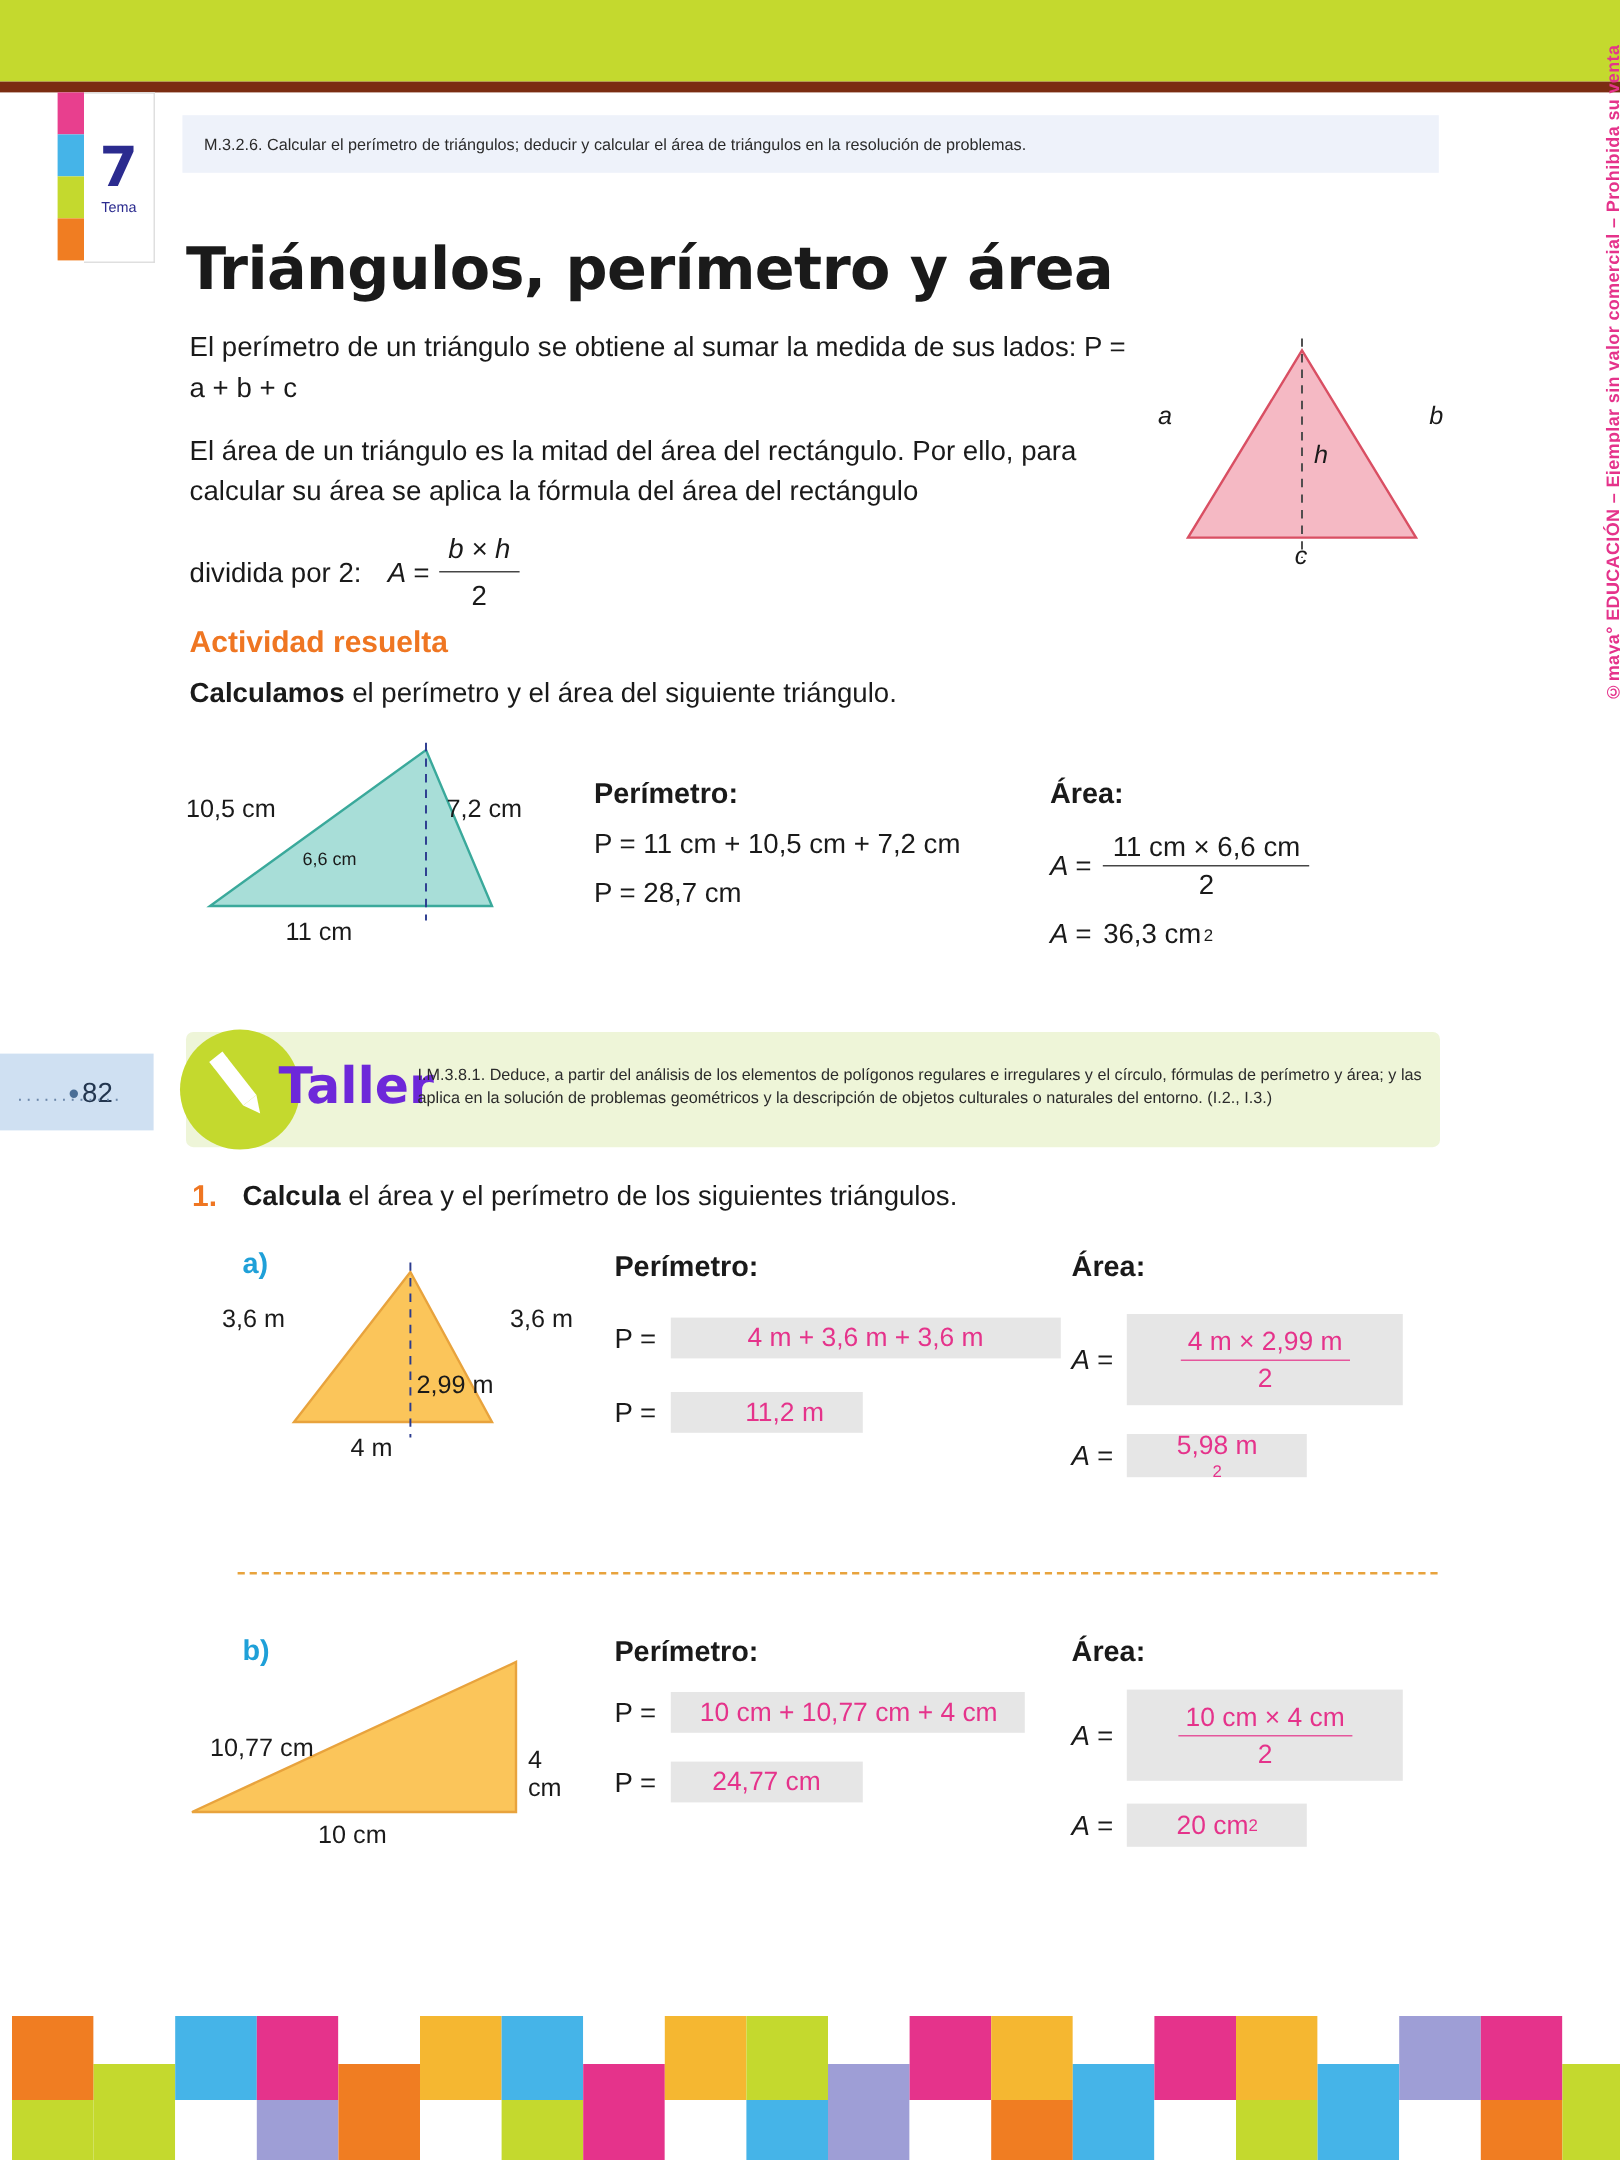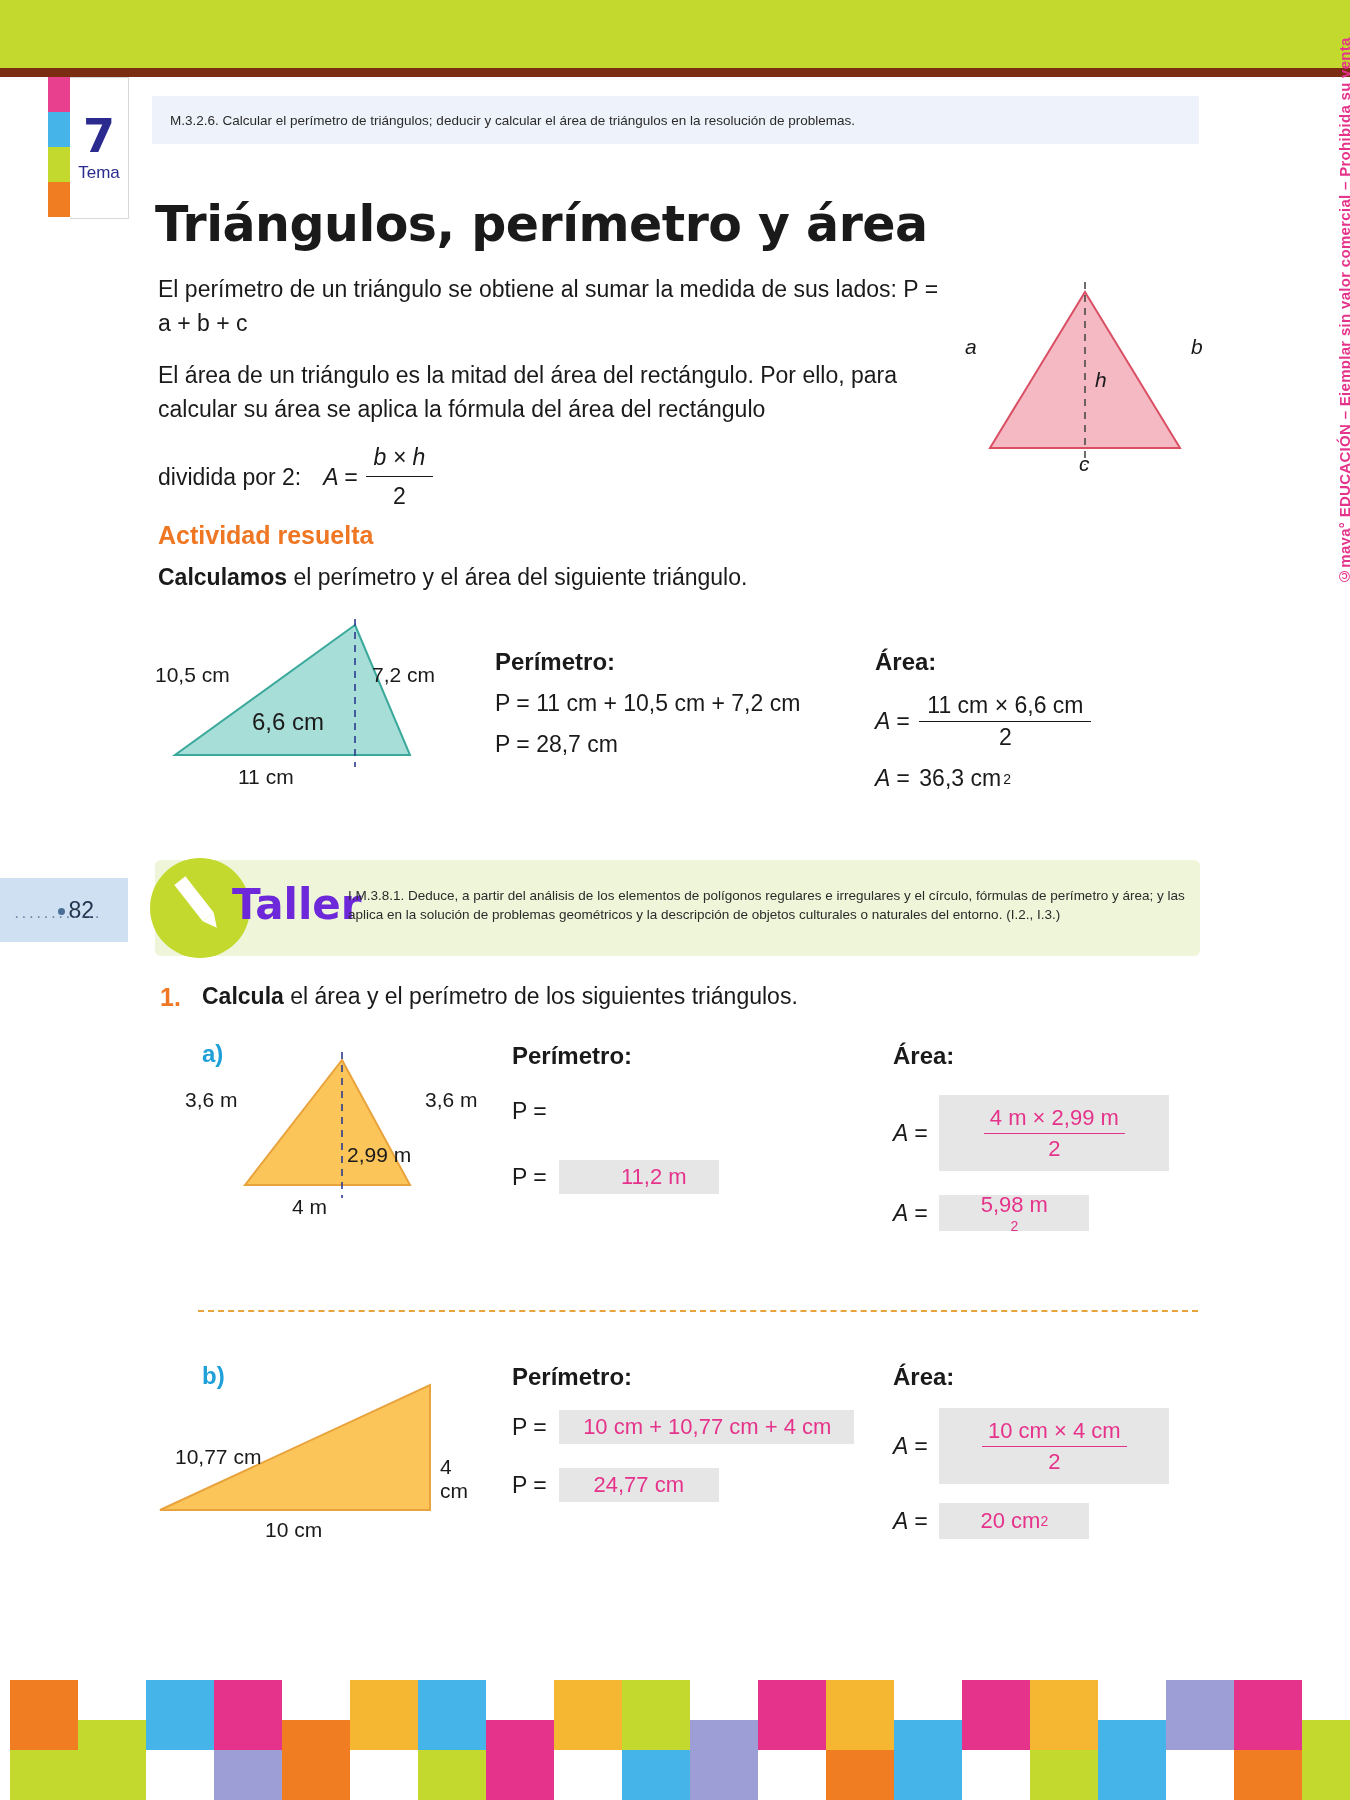--- a/index.html
+++ b/index.html
@@ -15,21 +15,21 @@
   .tema-strip{position:absolute;left:48px;top:77px;width:22px;height:140px;}
   .tema-strip div{width:100%;height:35px;}
   .ts1{background:#e83f8e;}
   .ts2{background:#45b4e8;}
   .ts3{background:#c4d92e;}
   .ts4{background:#f07d22;}
   .tema-box{position:absolute;left:70px;top:77px;width:58px;height:140px;background:#ffffff;
             border:1px solid #d8d8d8;border-left:none;display:flex;flex-direction:column;
             align-items:center;justify-content:center;}
   .tema-num{font-size:46px;font-weight:bold;color:#2b2b8f;line-height:1;font-family:"DejaVu Sans", sans-serif;}
-  .tema-lbl{font-size:17px;color:#2b2b8f;margin-top:4px;}
+  .tema-lbl{font-size:12px;color:#2b2b8f;margin-top:4px;}
 
   
   .destreza{position:absolute;left:152px;top:96px;width:1047px;height:48px;background:#eef2fa;
             display:flex;align-items:center;padding:0 18px;box-sizing:border-box;}
   .destreza span{font-size:13.5px;color:#2b2b2b;}
 
   
   .title{position:absolute;left:155px;top:152px;font-size:49px;font-weight:bold;color:#1a1a1a;
          font-family:"DejaVu Sans", sans-serif;letter-spacing:-0.5px;margin-top:44px;}
 
@@ -155,21 +155,21 @@
   <span>el perímetro y el área del siguiente triángulo.</span>
 </div>
 
 <div class="fig-teal">
   <svg width="290" height="180" viewBox="0 0 290 180">
     <polygon points="195,10 250,140 15,140" fill="#a8ded8" stroke="#3aa99b" stroke-width="2"></polygon>
     <line x1="195" y1="4" x2="195" y2="152" stroke="#2b3b8f" stroke-width="1.6" stroke-dasharray="7,6"></line>
   </svg>
   <span class="lbl" style="left:-5px;top:48px;font-style:normal;font-size:21px;">10,5 cm</span>
   <span class="lbl" style="left:212px;top:48px;font-style:normal;font-size:21px;">7,2 cm</span>
-  <span class="lbl" style="left:92px;top:93px;font-style:normal;font-size:24px;">6,6 cm</span>
+  <span class="lbl" style="left:92px;top:93px;font-style:normal;font-size:15px;">6,6 cm</span>
   <span class="lbl" style="left:78px;top:150px;font-style:normal;font-size:21px;">11 cm</span>
 </div>
 
 <div class="solved-per">
   <div class="h">Perímetro:</div>
   <div class="l">P = 11 cm + 10,5 cm + 7,2 cm</div>
   <div class="l">P = 28,7 cm</div>
 </div>
 
 <div class="solved-area">
@@ -222,20 +222,21 @@
   </svg>
   <span class="lbl" style="left:-45px;top:48px;font-style:normal;font-size:21px;">3,6 m</span>
   <span class="lbl" style="left:195px;top:48px;font-style:normal;font-size:21px;">3,6 m</span>
   <span class="lbl" style="left:117px;top:103px;font-style:normal;font-size:21px;">2,99 m</span>
   <span class="lbl" style="left:62px;top:155px;font-style:normal;font-size:21px;">4 m</span>
 </div>
 
 <div class="col-head" style="left:512px;top:1042px;">Perímetro:</div>
 <div style="position:absolute;left:512px;top:1098px;display:flex;align-items:center;gap:12px;">
   <span class="eqlabel">P =</span>
+  <span class="ansbox" style="width:325px;height:34px;">4 m + 3,6 m + 3,6 m</span>
 </div>
 <div style="position:absolute;left:512px;top:1160px;display:flex;align-items:center;gap:12px;">
   <span class="eqlabel">P =</span>
   <span class="ansbox" style="width:160px;height:34px;padding-left:44px;">11,2 m</span>
 </div>
 
 <div class="col-head" style="left:893px;top:1042px;">Área:</div>
 <div style="position:absolute;left:893px;top:1095px;display:flex;align-items:center;gap:12px;">
   <span class="eqlabel" style="font-style:italic;">A =</span>
   <span class="ansbox" style="width:230px;height:76px;flex-direction:column;padding:6px 14px;">

